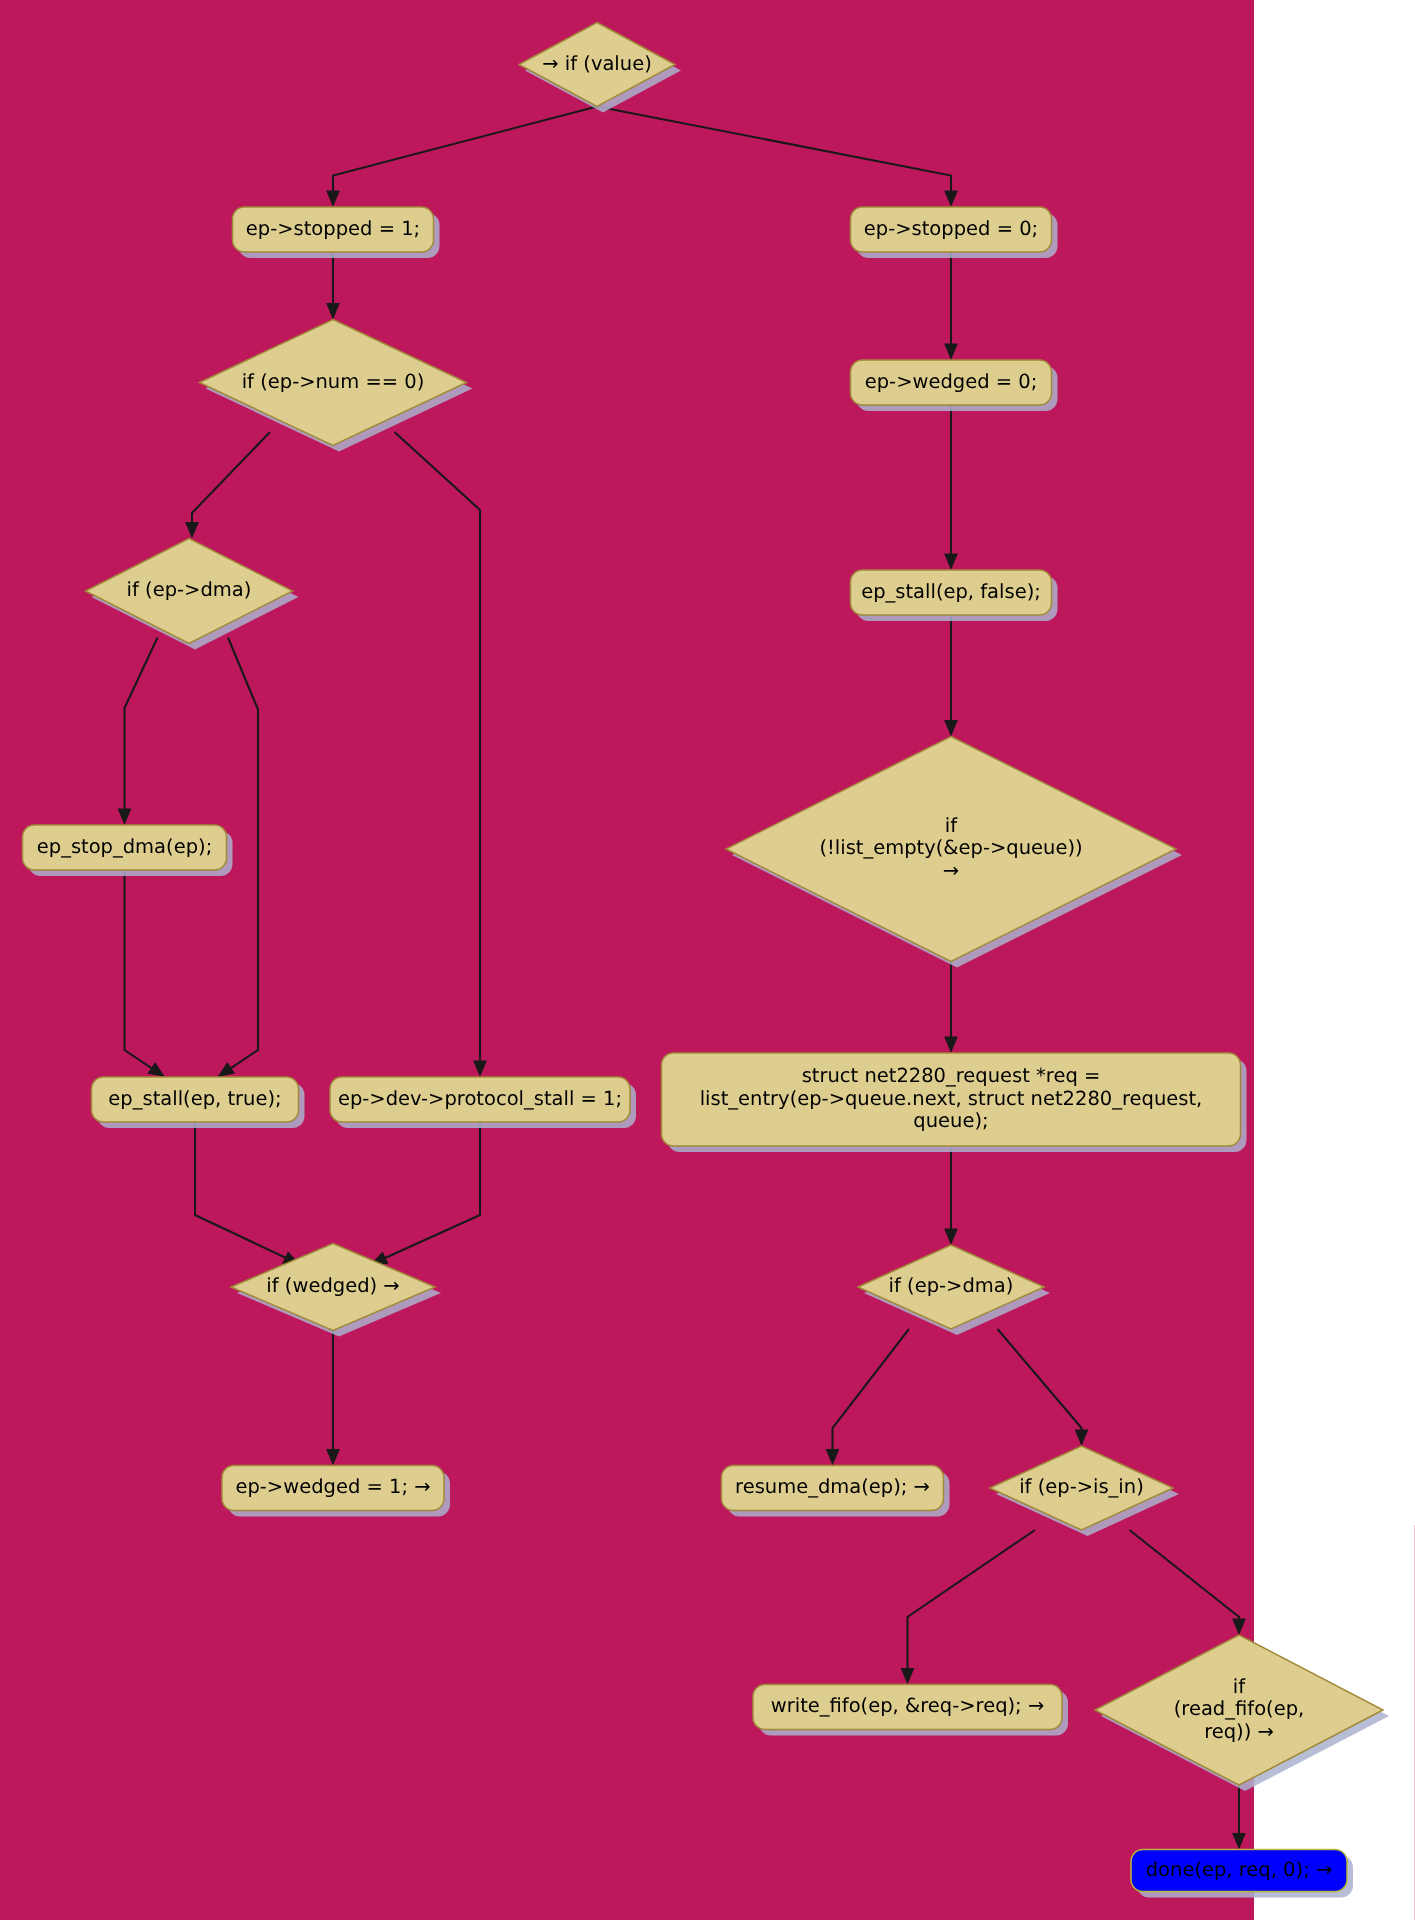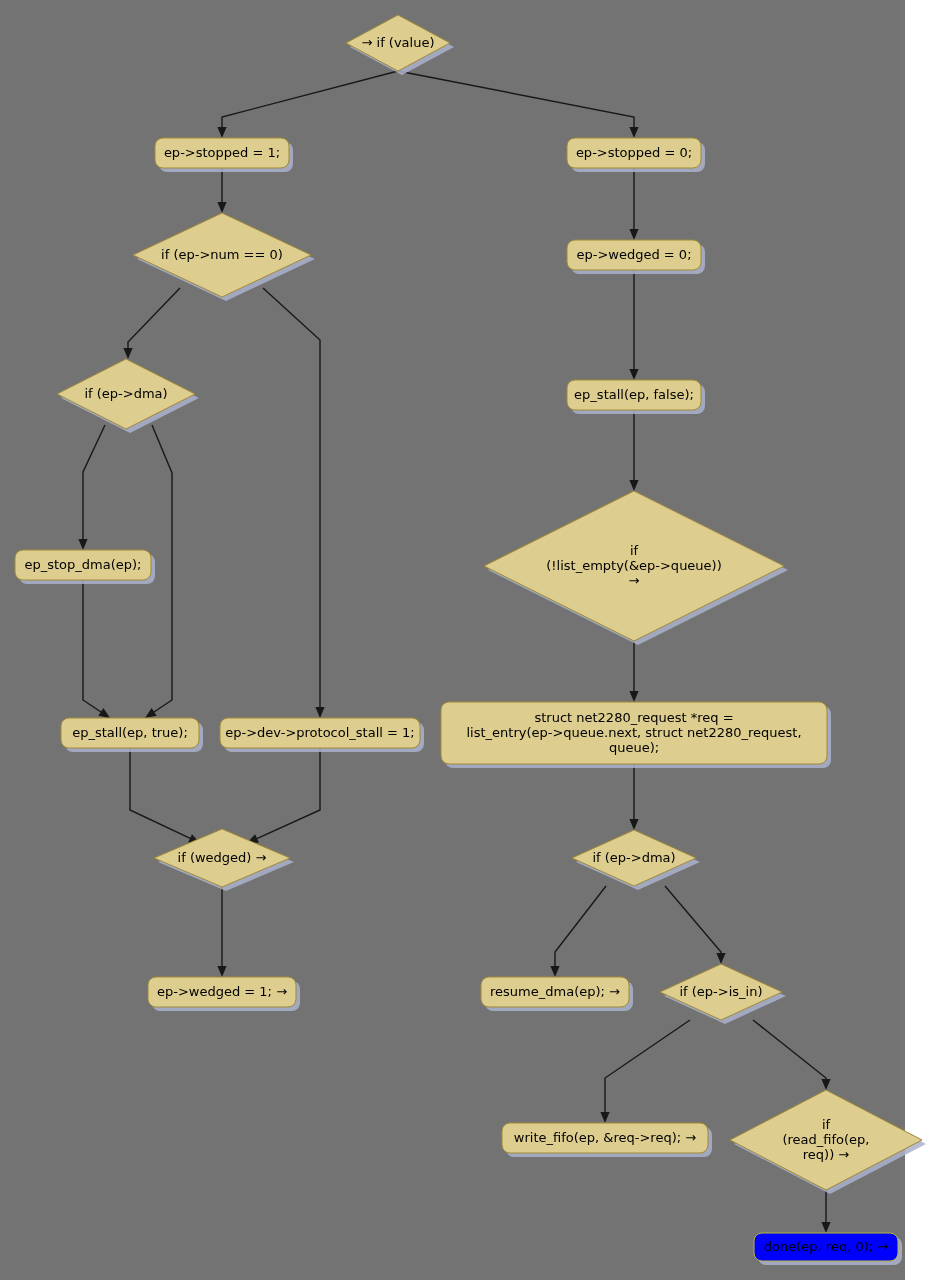--- a/index.html
+++ b/index.html
@@ -8,23 +8,23 @@
     background: #ffffff;
   }
   body {
     width: 943px;
     height: 1280px;
     overflow: hidden;
     font-family: "DejaVu Sans", sans-serif;
   }
   #canvas {
     position: relative;
-    width: 905px;
+    width: 836px;
     height: 1280px;
-    background: #737373;
+    background: #be185d;
   }
   svg#flow {
     position: absolute;
     left: 0;
     top: 0;
     width: 943px;
     height: 1280px;
     display: block;
   }
   .node-text {

